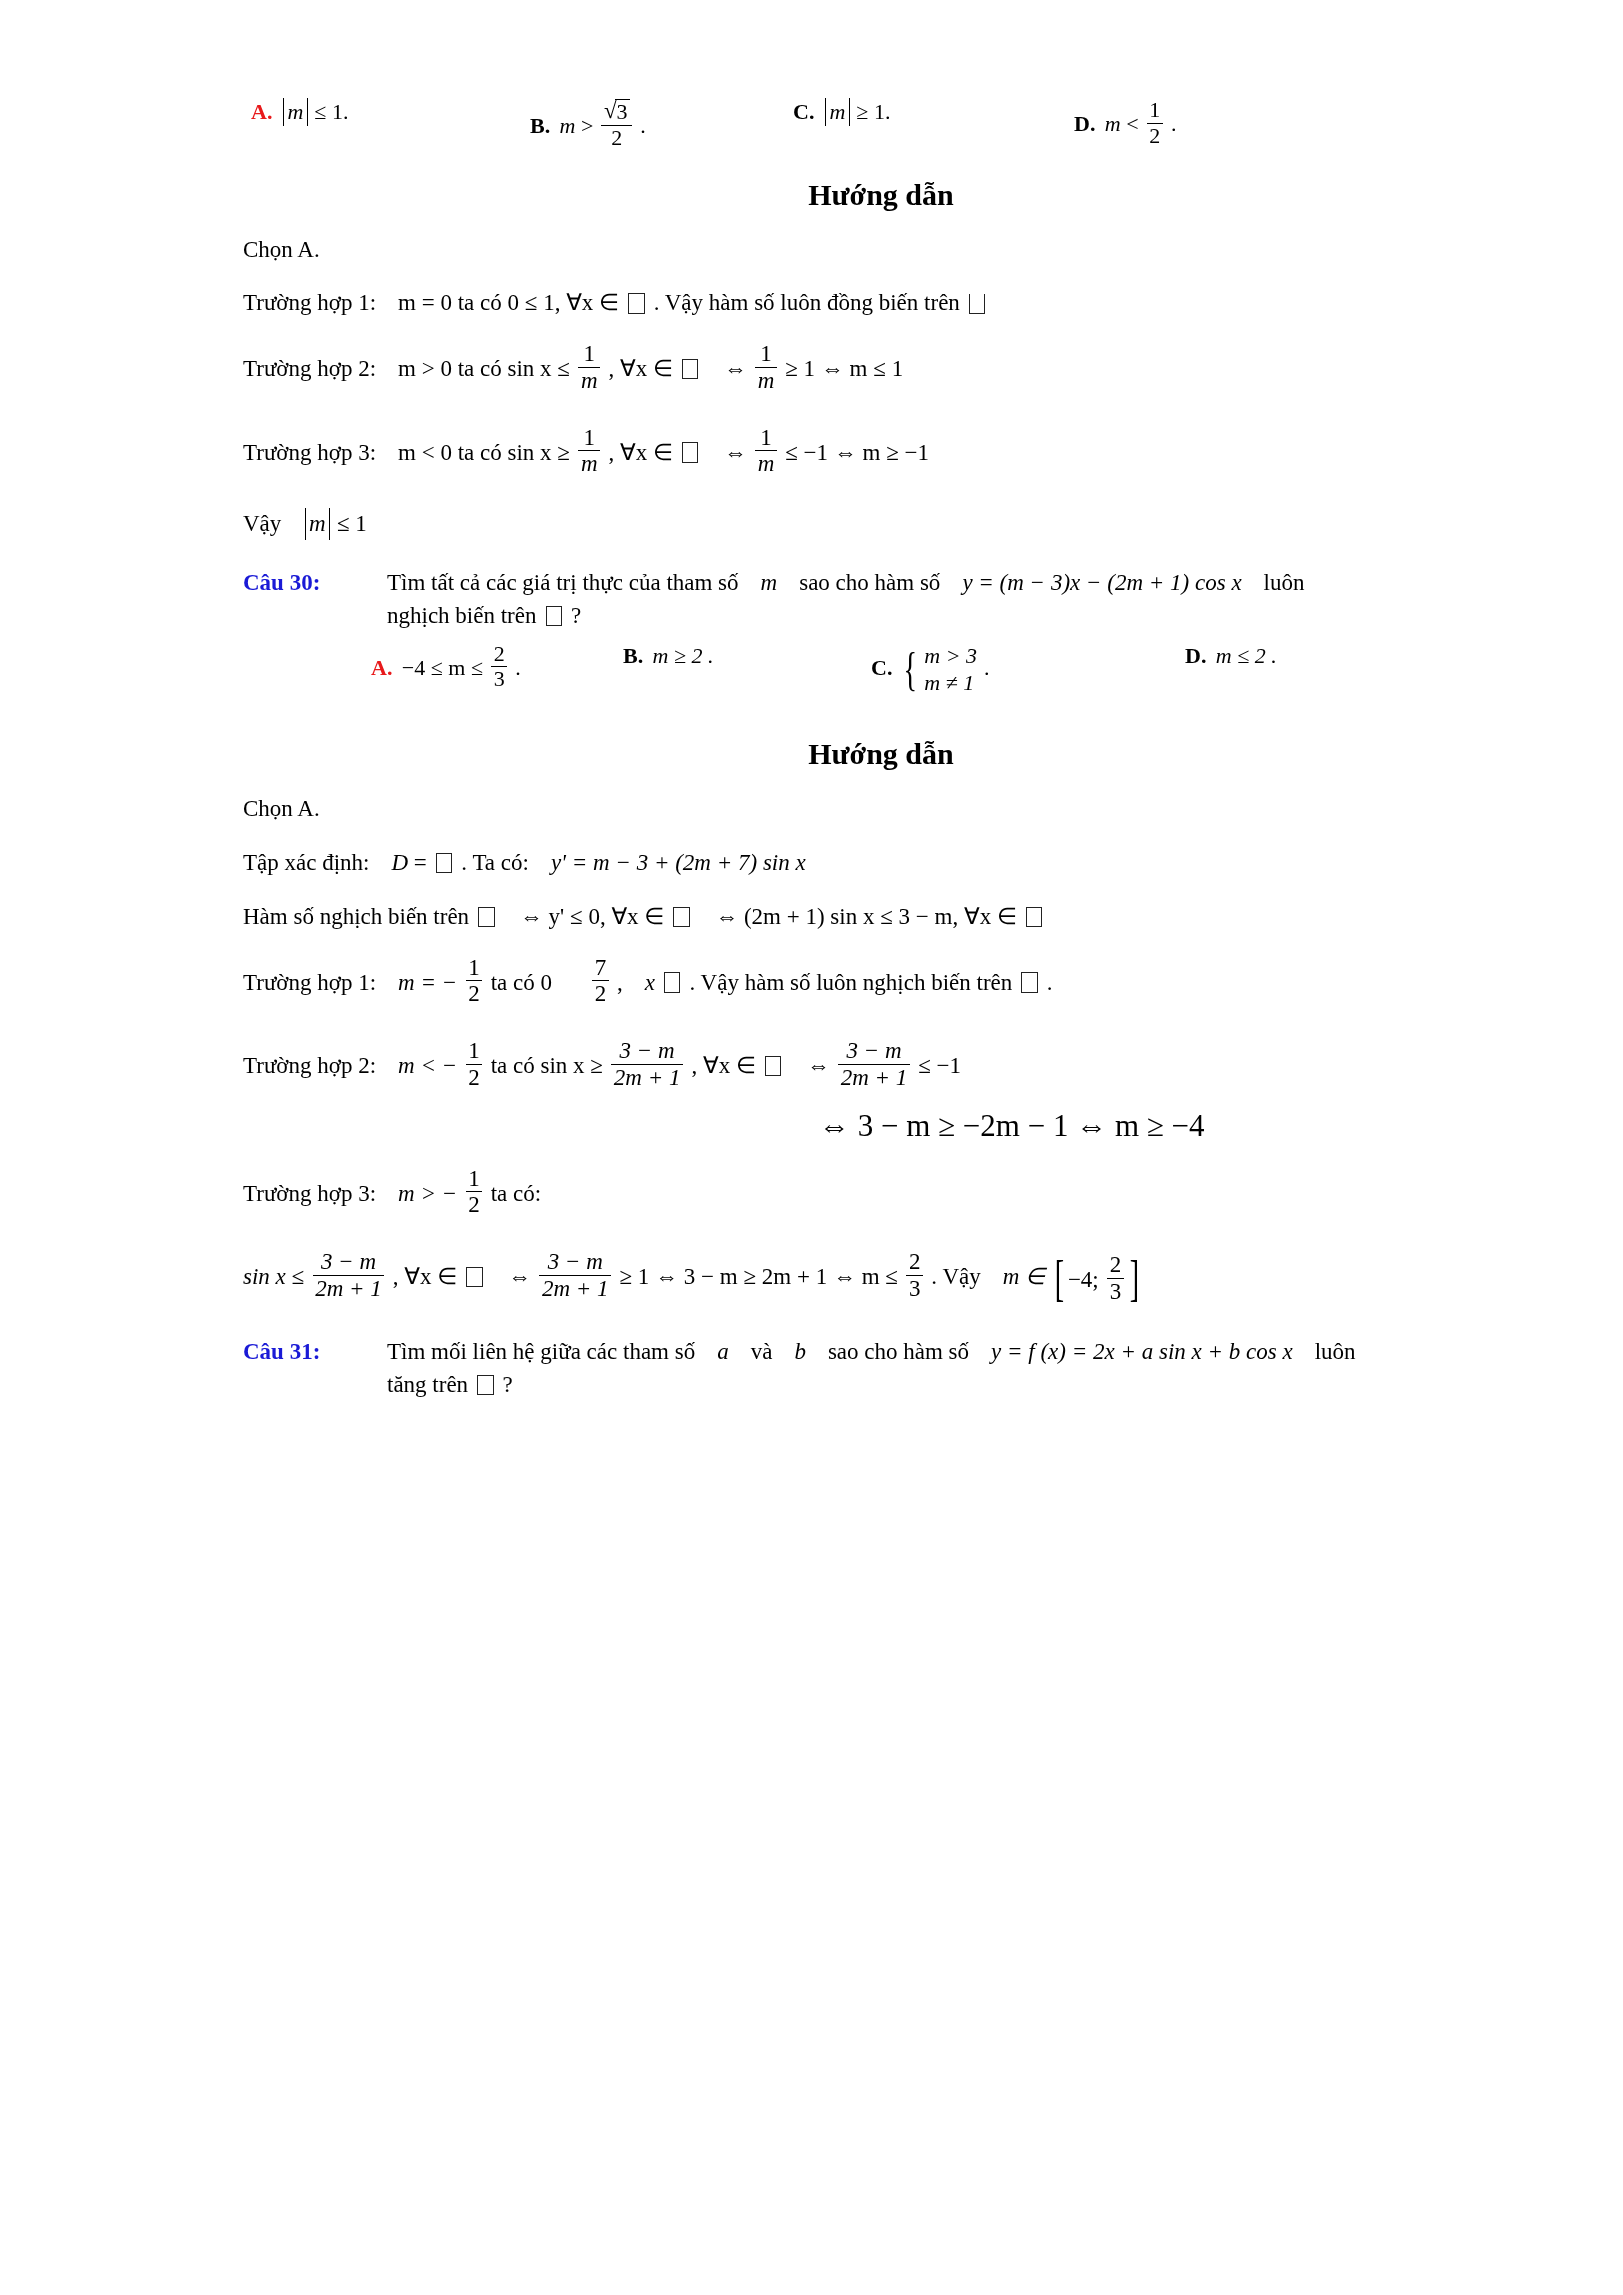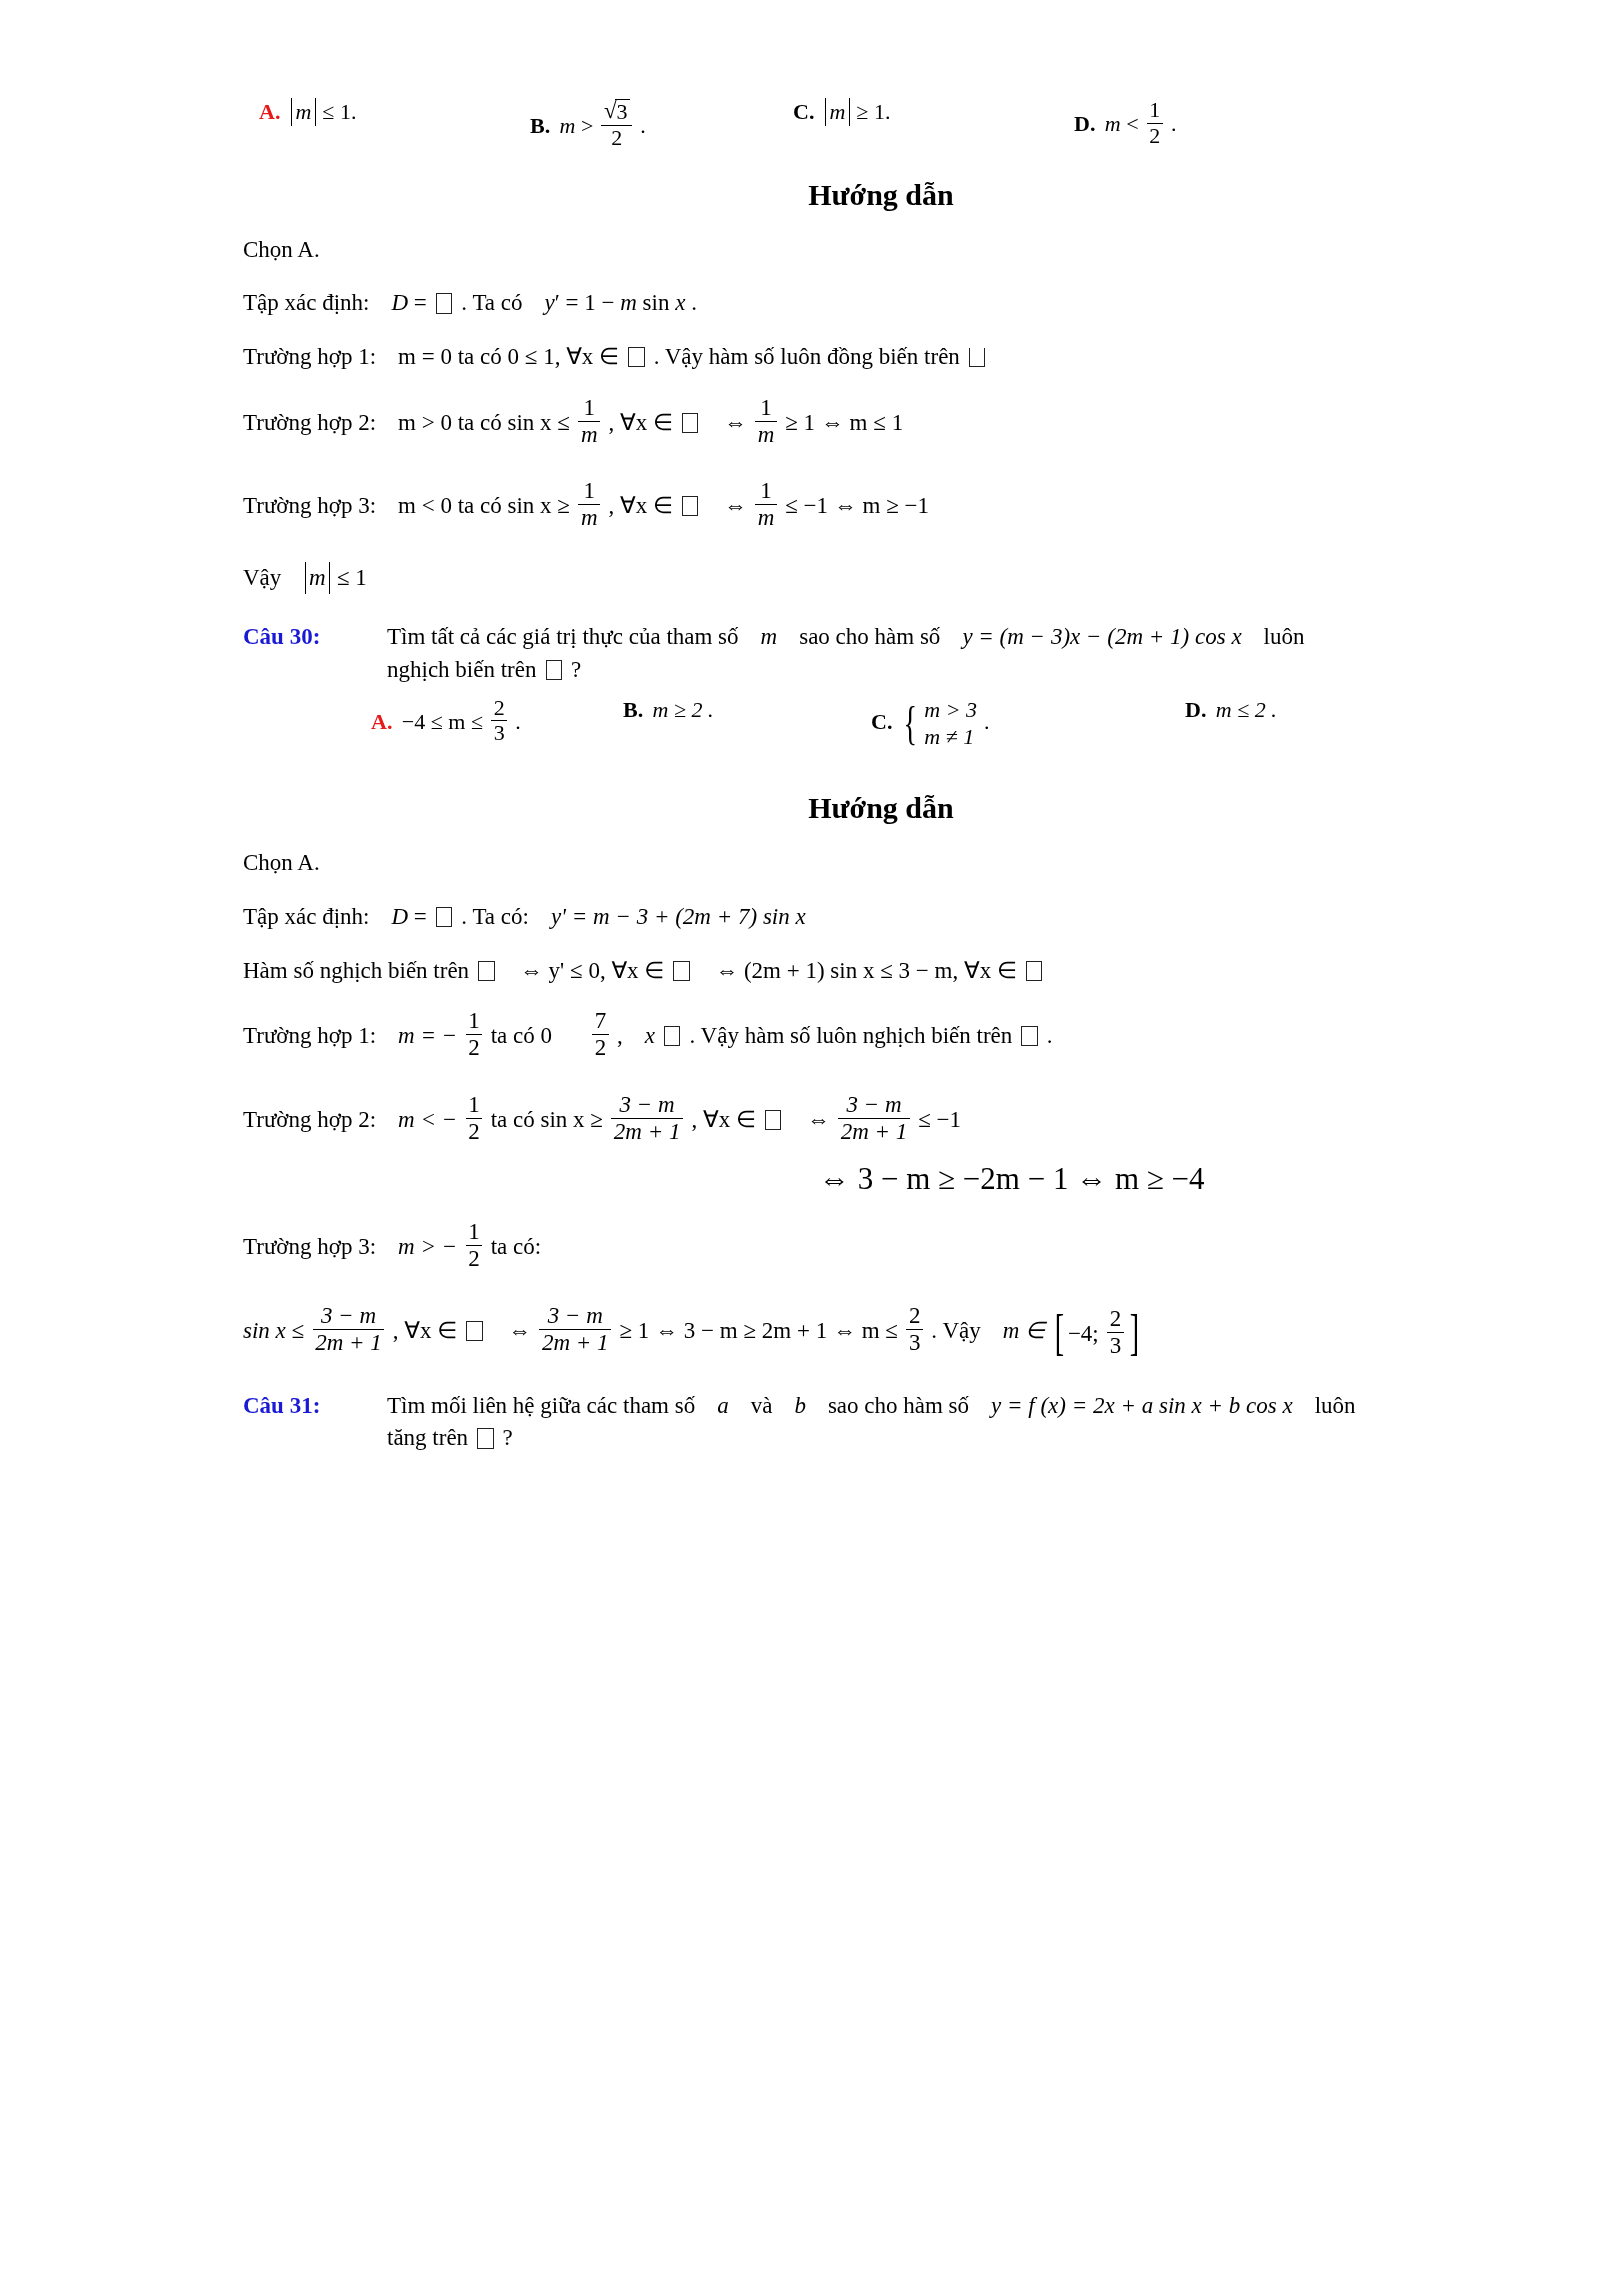--- a/index.html
+++ b/index.html
@@ -183,21 +183,21 @@
   .sp-lg { display: inline-block; width: 26px; }
 </style>
 </head>
 <body>
 
 <div class="page">
   <div class="content">
 
     <div class="answers">
 
-      <div class="ans" style="left:16px;">
+      <div class="ans" style="left:8px;">
         <span class="lbl-red">A.</span>
         <span class="mi" style="margin-left:3.9px;">
           <span class="abs">m</span>
         </span>
         <span class="mn">≤ 1.</span>
       </div>
 
       <div class="ans" style="left:287px;">
         <span class="lbl">B.</span>
         <span class="mi" style="margin-left:3.9px;">m</span>
@@ -226,29 +226,20 @@
           <span class="den">2</span>
         </span>
         <span class="mn">.</span>
       </div>
     </div>
 
     <div class="heading-center">Hướng dẫn</div>
 
     <div class="para">Chọn A.</div>
 
-    <div class="para">
-      <span>Tập xác định:</span>
-      <span class="sp"></span>
-      <span class="mi">D</span><span class="mo"> = </span><span class="emptybox"></span>
-      <span>. Ta có</span>
-      <span class="sp"></span>
-      <span class="mi">y</span><span class="mo">′ = </span><span class="mn">1</span><span class="mo"> − </span><span class="mi">m</span><span class="mn"> sin </span><span class="mi">x</span>
-      <span class="mn">.</span>
-    </div>
 
 
     <div class="para">
       <span>Trường hợp 1:</span>
       <span class="sp"></span>
       <span>m = 0 ta có 0 ≤ 1, ∀x ∈</span>
       <span class="emptybox"></span>
       <span>. Vậy hàm số luôn đồng biến trên</span>
       <span class="emptybox u"></span>
     </div>

